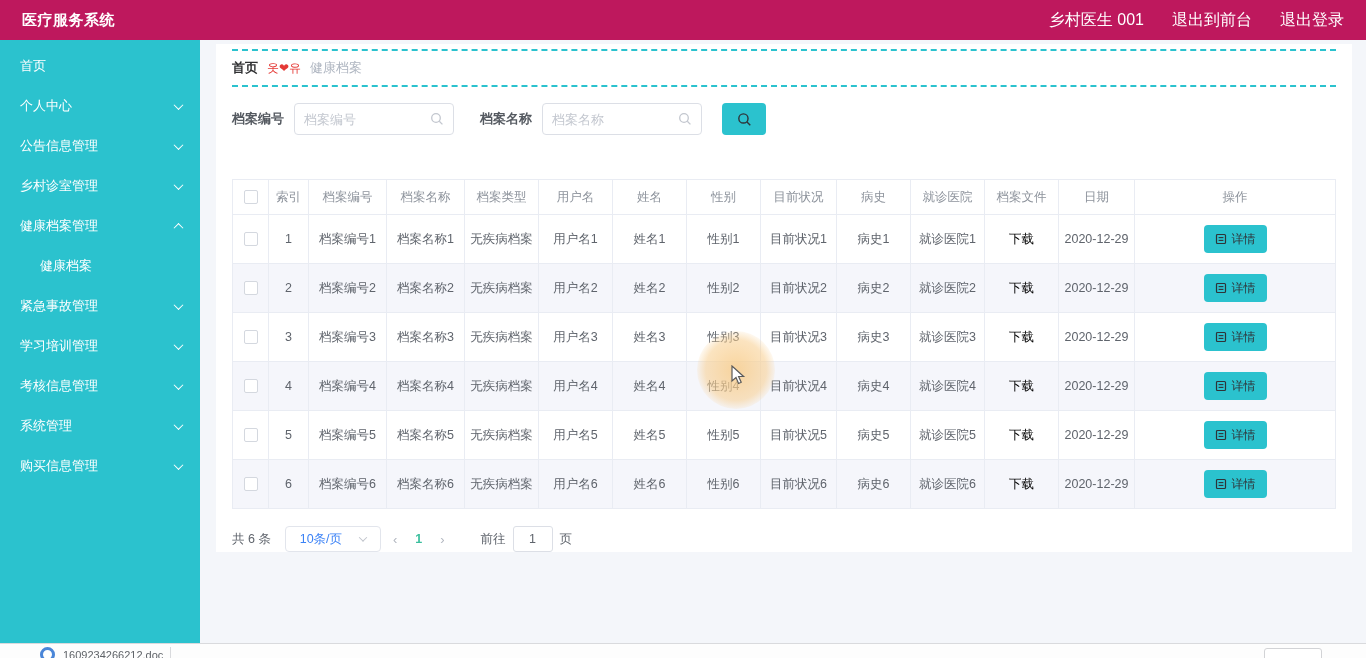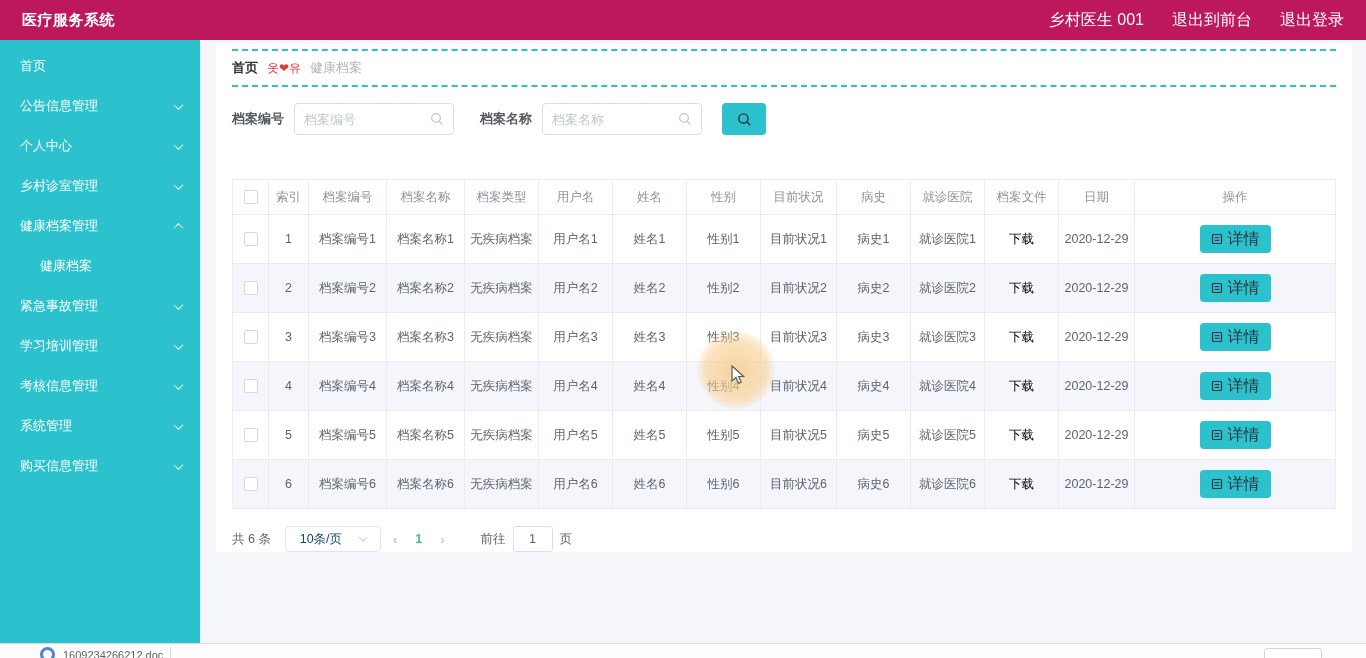--- a/index.html
+++ b/index.html
@@ -63,28 +63,28 @@
   th:nth-child(8), td:nth-child(8) { width:74px; }
   th:nth-child(9), td:nth-child(9) { width:76px; }
   th:nth-child(10), td:nth-child(10){ width:74px; }
   th:nth-child(11), td:nth-child(11){ width:74px; }
   th:nth-child(12), td:nth-child(12){ width:74px; }
   th:nth-child(13), td:nth-child(13){ width:76px; }
   .cb { display:inline-block; width:14px; height:14px; border:1px solid #d4d8df;
     border-radius:2px; background:#fff; vertical-align:middle; cursor:pointer; }
   .dl { color:#000000; cursor:pointer; text-decoration:none; }
   .detail-btn { background:#2bc2ce; color:#2f3338; border:none; border-radius:4px;
-    height:28px; padding:0 11px; font-size:16px; font-family:inherit; cursor:pointer;
+    height:28px; padding:0 11px; font-size:12px; font-family:inherit; cursor:pointer;
     display:inline-flex; align-items:center; gap:5px; }
 
   
   .pager { margin-top:17px; display:flex; align-items:center; font-size:12.5px; color:#5f646c; }
   .pg-total { margin-right:14px; }
   .pg-size { width:96px; height:26px; border:1px solid #e2e5ec; border-radius:4px;
-    display:flex; align-items:center; justify-content:center; gap:18px; color:#0c4a6e;
+    display:flex; align-items:center; justify-content:center; gap:18px; color:#3b82f6;
     cursor:pointer; background:#fff; }
   .pg-size .chevg { width:6px; height:6px; border-right:1.5px solid #c0c4cc;
     border-bottom:1.5px solid #c0c4cc; transform:rotate(45deg) translate(-1px,-1px); }
   .pg-arrow { color:#b2b7c0; padding:0 12px; cursor:pointer; font-size:13px; }
   .pg-cur { color:#3cbf9e; font-weight:bold; padding:0 6px; cursor:pointer; }
   .pg-goto { margin-left:24px; display:flex; align-items:center; gap:7px; }
   .pg-goto input { width:40px; height:26px; border:1px solid #dcdfe6; border-radius:3px;
     text-align:center; font-size:12.5px; color:#5f646c; outline:none; font-family:inherit; }
 
   
@@ -116,25 +116,25 @@
   </div>
 </div>
 
 <div class="layout">
 
   <div class="sidebar" id="sidebar">
       <div class="menu-item">
         <span>首页</span>
       </div>
       <div class="menu-item">
+        <span>个人中心</span>
+        <span class="chev down"></span>
+      </div>
+      <div class="menu-item">
         <span>公告信息管理</span>
-        <span class="chev down"></span>
-      </div>
-      <div class="menu-item">
-        <span>个人中心</span>
         <span class="chev down"></span>
       </div>
       <div class="menu-item">
         <span>乡村诊室管理</span>
         <span class="chev down"></span>
       </div>
       <div class="menu-item">
         <span>健康档案管理</span>
         <span class="chev up"></span>
       </div>

